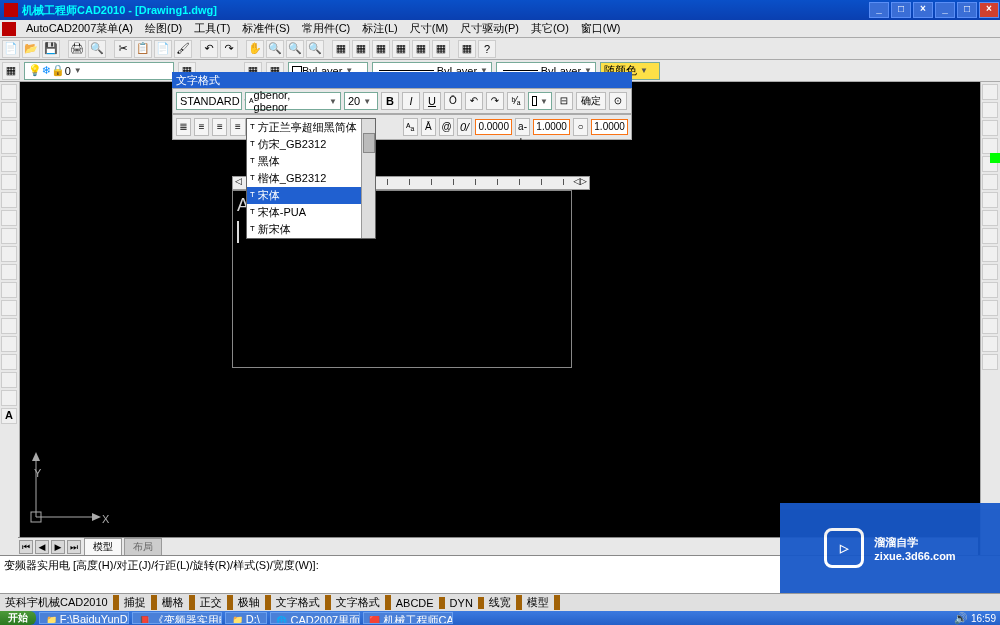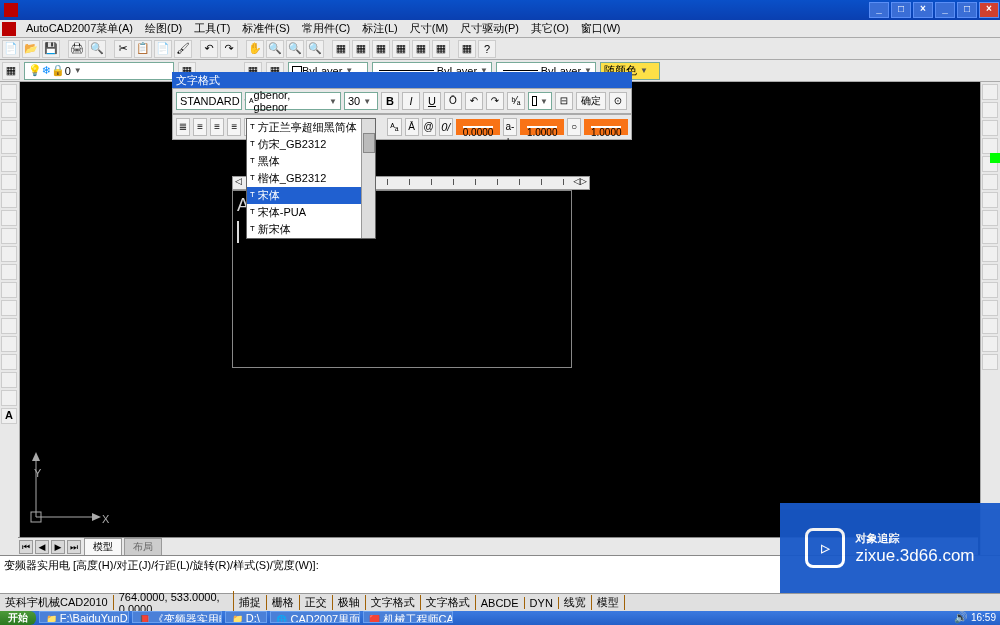--- a/index.html
+++ b/index.html
@@ -26,21 +26,21 @@
 .left-toolbar .vbtn { width: 16px; height: 16px; border: 1px solid #ccc; background: #f0f0f0; }
 
 .right-toolbar { position: absolute; right: 0; top: 82px; bottom: 70px; width: 20px; background: #e8e8e8; border-left: 1px solid #aaa; display: flex; flex-direction: column; gap: 2px; padding: 2px 1px; }
 .right-toolbar .vbtn { width: 16px; height: 16px; border: 1px solid #ccc; background: #f0f0f0; }
 
 .text-format-panel { position: absolute; left: 172px; top: 72px; width: 460px; }
 .tfp-title { height: 16px; background: #2060d0; color: #fff; padding-left: 4px; display: flex; align-items: center; }
 .tfp-row { height: 26px; background: #e8e8e8; display: flex; align-items: center; padding: 0 3px; gap: 3px; border: 1px solid #aaa; }
 .tfp-row .drop { font-size: 10px; }
 .tfp-row .btn { width: 18px; height: 18px; border: 1px solid #bbb; background: #f5f5f5; text-align: center; line-height: 16px; font-size: 10px; }
-.tfp-row .val { width: 44px; height: 16px; background: #fff; border: 7px solid #f97316; text-align: right; padding-right: 2px; font-size: 10px; line-height: 14px; }
+.tfp-row .val { width: 44px; height: 16px; background: #fff; border: 1px solid #f97316; text-align: right; padding-right: 2px; font-size: 10px; line-height: 14px; }
 
 .font-dropdown { position: absolute; left: 246px; top: 118px; width: 130px; background: #fff; border: 1px solid #666; z-index: 10; }
 .font-dropdown .fitem { padding: 1px 3px; font-size: 11px; display: flex; align-items: center; gap: 3px; }
 .font-dropdown .fitem.sel { background: #2060d0; color: #fff; }
 .font-dropdown .scroll { position: absolute; right: 0; top: 0; bottom: 0; width: 14px; background: #ddd; border-left: 1px solid #999; }
 .font-dropdown .scroll .thumb { position: absolute; top: 14px; height: 20px; width: 12px; left: 1px; background: #bbb; border: 1px solid #888; }
 
 .ruler-bar { position: absolute; left: 232px; top: 176px; width: 358px; height: 14px; background: #eee; border: 1px solid #999; }
 .ruler-bar .tick { position: absolute; top: 2px; width: 1px; height: 6px; background: #555; }
 
@@ -51,39 +51,40 @@
 .ucs svg { display: block; }
 
 .tabs { position: absolute; left: 18px; bottom: 70px; height: 18px; background: #e8e8e8; display: flex; align-items: center; width: 960px; border-top: 1px solid #888; }
 .tabs .nav { width: 14px; height: 14px; border: 1px solid #999; background: #d8d8d8; text-align: center; font-size: 9px; line-height: 12px; margin: 0 1px; }
 .tabs .tab { padding: 1px 8px; background: #f8f8f8; border: 1px solid #999; font-size: 10px; margin-left: 2px; }
 .tabs .tab.inact { background: #ccc; color: #666; }
 
 .cmdarea { position: absolute; left: 0; right: 0; bottom: 32px; height: 38px; background: #fff; border-top: 1px solid #888; padding: 2px 4px; font-size: 11px; }
 
 .status { position: absolute; left: 0; right: 0; bottom: 14px; height: 18px; background: #e0e0e0; display: flex; align-items: center; border-top: 1px solid #999; font-size: 10px; }
-.status .cell { padding: 0 5px; border-right: 1px solid #a16207; }
-
-.taskbar { position: absolute; left: 0; right: 0; bottom: 0; height: 14px; background: linear-gradient(#3b7ae0, #2460c8); display: flex; align-items: flex-start; }
+.status .cell { padding: 0 5px; border-right: 6px solid #a16207; }
+
+.taskbar { position: absolute; left: 0; right: 0; bottom: 0; height: 14px; background: linear-gradient(#3b7ae0, #2460c8); display: flex; align-items: center; }
 .taskbar .start { height: 14px; padding: 0 8px; background: linear-gradient(#4c9a3a, #2a7820); color: #fff; font-weight: bold; border-radius: 0 6px 6px 0; font-size: 10px; }
 .taskbar .titem { height: 12px; background: #4a80d8; margin-left: 3px; padding: 0 6px; color: #fff; font-size: 9px; border: 1px solid #6aa0f0; white-space: nowrap; overflow: hidden; max-width: 90px; }
 .taskbar .tray { margin-left: auto; display: flex; align-items: center; gap: 3px; padding-right: 4px; }
 .taskbar .clock { color: #fff; font-size: 10px; }
 
 .watermark { position: absolute; right: 0; bottom: 32px; width: 220px; height: 90px; background: #1858c8; display: flex; align-items: center; justify-content: center; color: #fff; font-size: 22px; font-weight: bold; opacity: 0.95; }
 .watermark .play { width: 40px; height: 40px; border: 3px solid #fff; border-radius: 8px; display: flex; align-items: center; justify-content: center; margin-right: 10px; }
-.watermark .sub { font-size: 17px; display: block; font-weight: normal; }
+.watermark .sub { font-size: 11px; display: block; font-weight: bold; }
 
 .green-cap { position: absolute; right: 0; top: 153px; width: 10px; height: 10px; background: #0f0; }
 </style>
 </head>
 <body>
 
 <div class="titlebar">
   <div class="icon"></div>
+  <span>机械工程师CAD2010 - [Drawing1.dwg]</span>
   <div class="spacer"></div>
   <div class="wbtn">_</div>
   <div class="wbtn">□</div>
   <div class="wbtn">×</div>
   <div class="wbtn">_</div>
   <div class="wbtn">□</div>
   <div class="wbtn" style="background:#d04030">×</div>
 </div>
 
 <div class="menubar">
@@ -211,21 +212,21 @@
 
 <div class="text-format-panel">
   <div class="tfp-title">文字格式</div>
   <div class="tfp-row">
     <div class="drop" style="width:66px">
         <span>STANDARD</span>
         <span class="arrow">▼</span>
       </div>
     <div class="drop" style="width:96px">ᴬ <span>gbenor, gbenor</span><span class="arrow">▼</span></div>
     <div class="drop" style="width:34px">
-        <span>30</span>
+        <span>20</span>
         <span class="arrow">▼</span>
       </div>
     <div class="btn"><b>B</b></div>
     <div class="btn"><i>I</i></div>
     <div class="btn"><u>U</u></div>
     <div class="btn">Ō</div>
     <div class="btn">↶</div>
     <div class="btn">↷</div>
     <div class="btn">ᵇ⁄ₐ</div>
     <div class="drop" style="width:24px">
@@ -335,37 +336,36 @@
   <div class="tab">模型</div>
   <div class="tab inact">布局</div>
 </div>
 
 <div class="cmdarea">
   <div>变频器实用电 [高度(H)/对正(J)/行距(L)/旋转(R)/样式(S)/宽度(W)]:</div>
 </div>
 
 <div class="status">
   <div class="cell">英科宇机械CAD2010</div>
-  <div class="cell" style="width:120px">764.0000, 533.0000, 0.0000</div>
   <div class="cell">捕捉</div>
   <div class="cell">栅格</div>
   <div class="cell">正交</div>
   <div class="cell">极轴</div>
   <div class="cell">文字格式</div>
   <div class="cell">文字格式</div>
   <div class="cell">ABCDE</div>
   <div class="cell">DYN</div>
   <div class="cell">线宽</div>
   <div class="cell">模型</div>
 </div>
 
 <div class="watermark">
   <div class="play">▷</div>
   <div>
-    <span>对象追踪</span>
+    <span>溜溜自学</span>
     <span class="sub">zixue.3d66.com</span>
   </div>
 </div>
 
 <div class="taskbar">
   <div class="start">开始</div>
   <div class="titem">📁 <span>F:\BaiduYunDo...</span></div>
   <div class="titem">📕 <span>《变频器实用电...</span></div>
   <div class="titem">📁 <span>D:\</span></div>
   <div class="titem">🌐 <span>CAD2007里面怎...</span></div>

